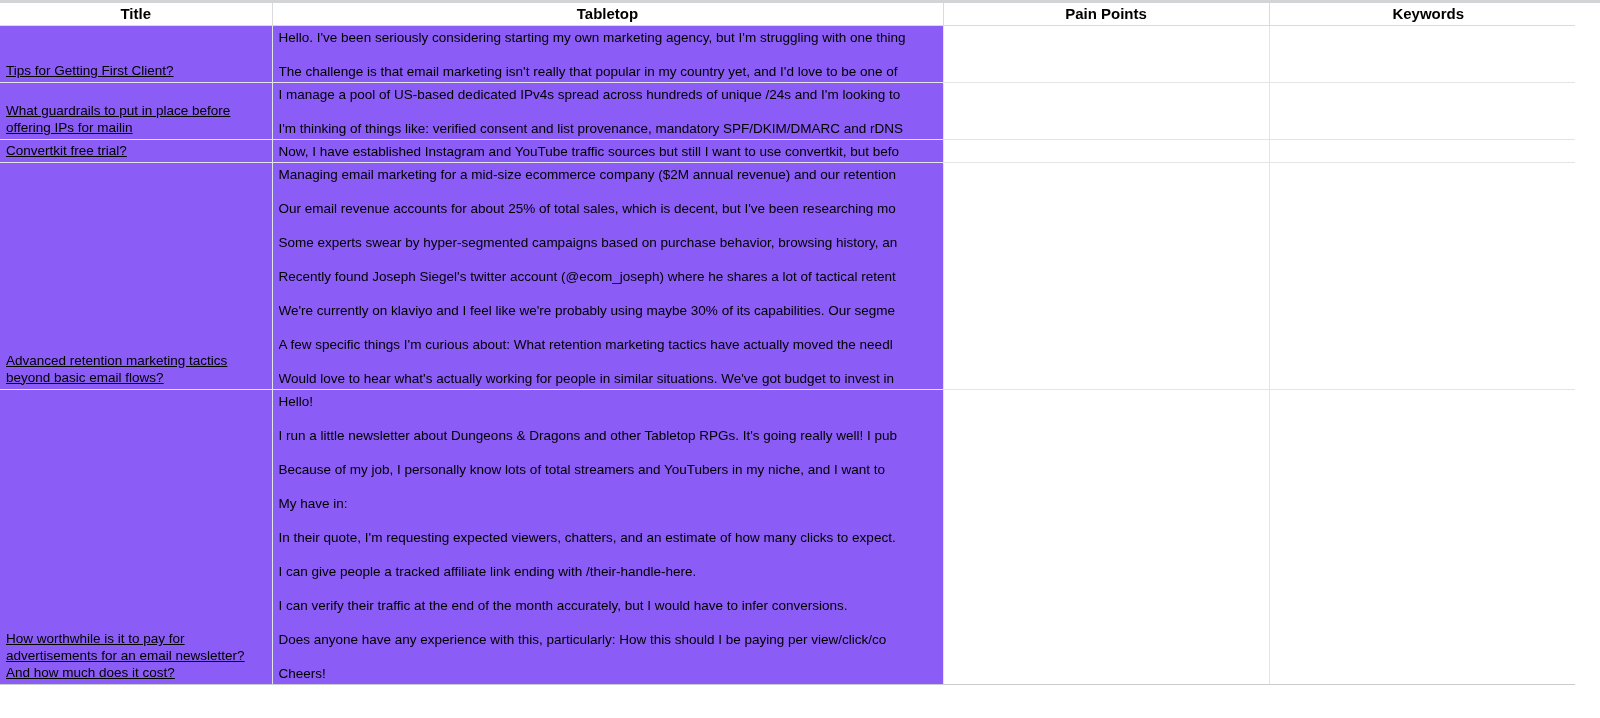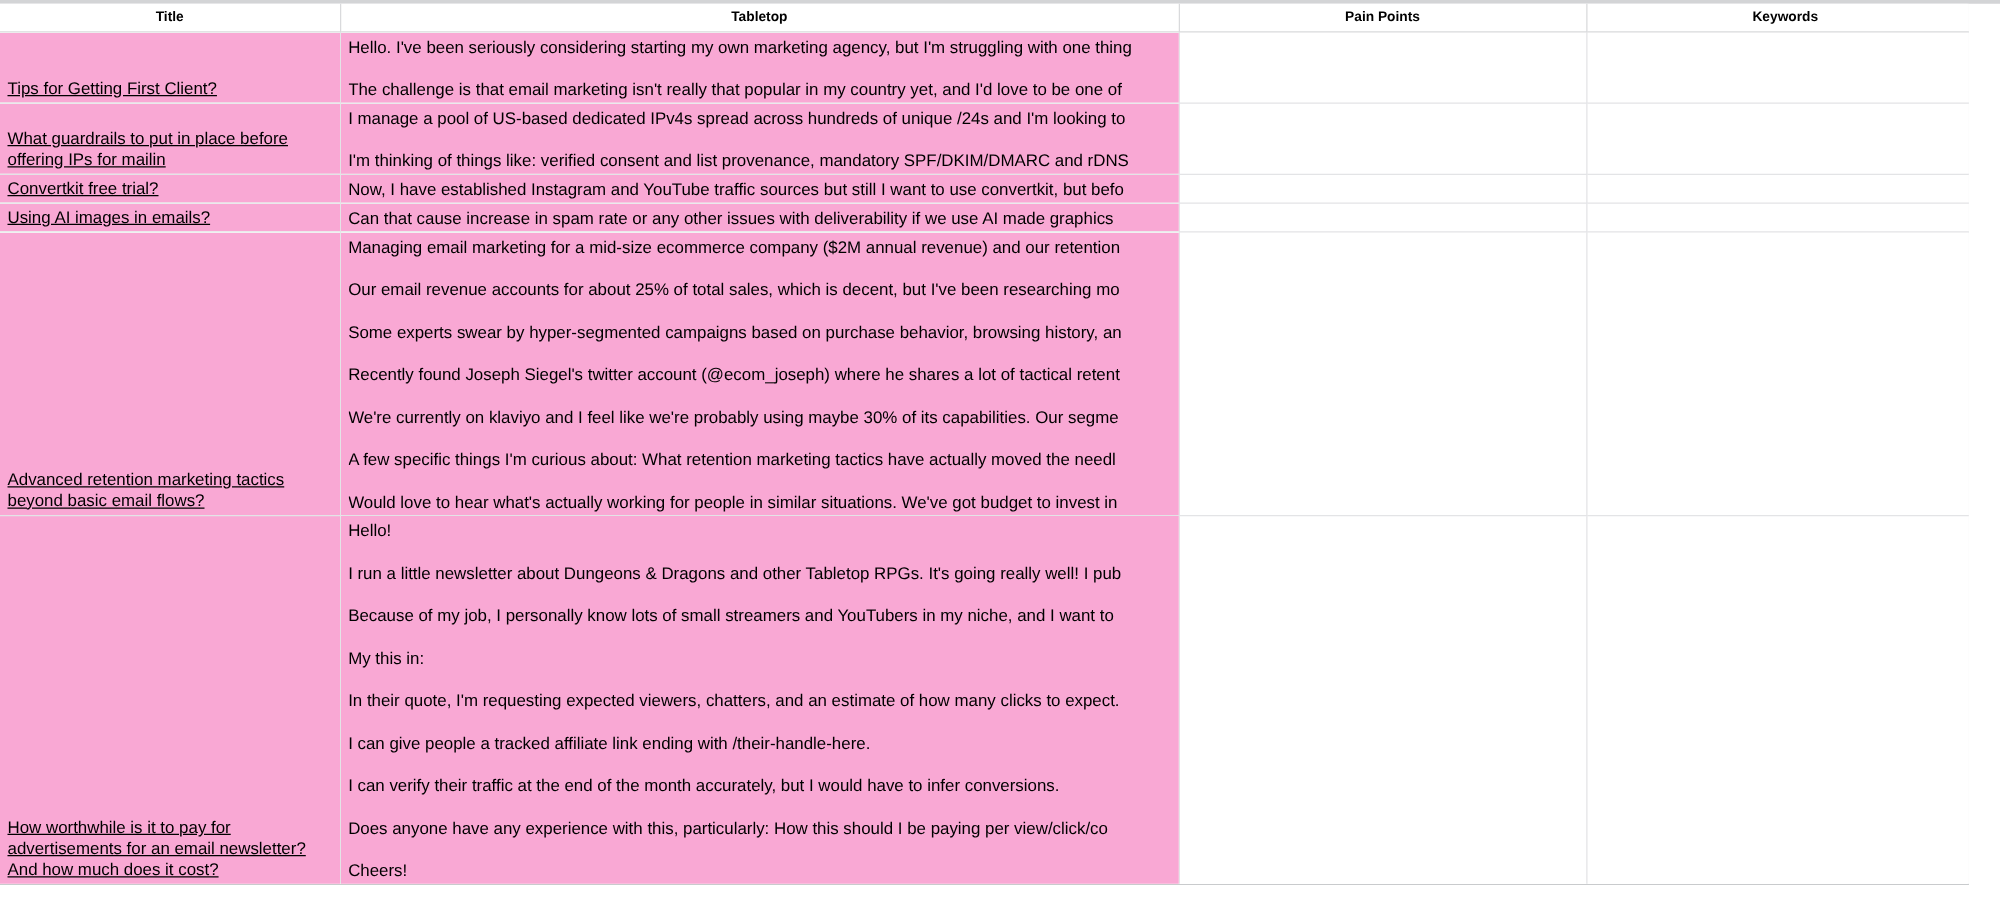--- a/index.html
+++ b/index.html
@@ -43,42 +43,42 @@
     background: #ffffff;
   }
 
   table.grid col.c-title    { width: 272px; }
   table.grid col.c-context  { width: 671px; }
   table.grid col.c-pain     { width: 326px; }
   table.grid col.c-keywords { width: 306px; }
 
   thead th {
     height: 22px;
-    font-size: 11px;
+    font-size: 15px;
     font-weight: bold;
     text-align: center;
     vertical-align: middle;
     border-right: 1px solid #d9dadc;
     border-bottom: 1px solid #d9dadc;
     background: #ffffff;
     padding: 0 4px;
     box-sizing: border-box;
     white-space: nowrap;
     overflow: hidden;
   }
   thead th:last-child { border-right: none; padding-left: 16px; }
 
   tbody td {
     border-right: 1px solid #e3e4e6;
     border-bottom: 1px solid #e3e4e6;
     vertical-align: bottom;
     padding: 0;
     font-size: 13.5px;
     line-height: 17px;
-    background: #f9a8d4;
+    background: #8b5cf6;
     overflow: hidden;
   }
   tbody td:last-child { border-right: none; }
   tbody tr:last-child td { border-bottom: none; margin-top: 28px; }
 
   .cell-title {
     padding: 0 4px 3px 6px;
     vertical-align: bottom;
     overflow: hidden;
     word-wrap: break-word;
@@ -164,32 +164,20 @@
             <span class="title-text">Convertkit free trial?</span>
           </td>
           <td class="cell-context">
             <div class="ctx-wrap">
               <span class="ctx-line">Now, I have established Instagram and YouTube traffic sources but still I want to use convertkit, but befo</span>
             </div>
           </td>
           <td class="cell-blank"></td>
           <td class="cell-blank"></td>
         </tr>
-        <tr style="height: 23px;">
-          <td class="cell-title">
-            <span class="title-text">Using AI images in emails?</span>
-          </td>
-          <td class="cell-context">
-            <div class="ctx-wrap">
-              <span class="ctx-line">Can that cause increase in spam rate or any other issues with deliverability if we use AI made graphics</span>
-            </div>
-          </td>
-          <td class="cell-blank"></td>
-          <td class="cell-blank"></td>
-        </tr>
         <tr style="height: 227px;">
           <td class="cell-title">
             <span class="title-text">Advanced retention marketing tactics beyond basic email flows?</span>
           </td>
           <td class="cell-context">
             <div class="ctx-wrap">
               <span class="ctx-line">Managing email marketing for a mid-size ecommerce company ($2M annual revenue) and our retention</span>
               <span class="ctx-line"></span>
               <span class="ctx-line">Our email revenue accounts for about 25% of total sales, which is decent, but I've been researching mo</span>
               <span class="ctx-line"></span>
@@ -210,23 +198,23 @@
         <tr style="height: 295px;">
           <td class="cell-title">
             <span class="title-text">How worthwhile is it to pay for advertisements for an email newsletter? And how much does it cost?</span>
           </td>
           <td class="cell-context">
             <div class="ctx-wrap">
               <span class="ctx-line">Hello!</span>
               <span class="ctx-line"></span>
               <span class="ctx-line">I run a little newsletter about Dungeons &amp; Dragons and other Tabletop RPGs. It's going really well! I pub</span>
               <span class="ctx-line"></span>
-              <span class="ctx-line">Because of my job, I personally know lots of small streamers and YouTubers in my niche, and I want to</span>
-              <span class="ctx-line"></span>
-              <span class="ctx-line">My this in:</span>
+              <span class="ctx-line">Because of my job, I personally know lots of total streamers and YouTubers in my niche, and I want to</span>
+              <span class="ctx-line"></span>
+              <span class="ctx-line">My have in:</span>
               <span class="ctx-line"></span>
               <span class="ctx-line">In their quote, I'm requesting expected viewers, chatters, and an estimate of how many clicks to expect.</span>
               <span class="ctx-line"></span>
               <span class="ctx-line">I can give people a tracked affiliate link ending with /their-handle-here.</span>
               <span class="ctx-line"></span>
               <span class="ctx-line">I can verify their traffic at the end of the month accurately, but I would have to infer conversions.</span>
               <span class="ctx-line"></span>
               <span class="ctx-line">Does anyone have any experience with this, particularly: How this should I be paying per view/click/co</span>
               <span class="ctx-line"></span>
               <span class="ctx-line">Cheers!</span>

